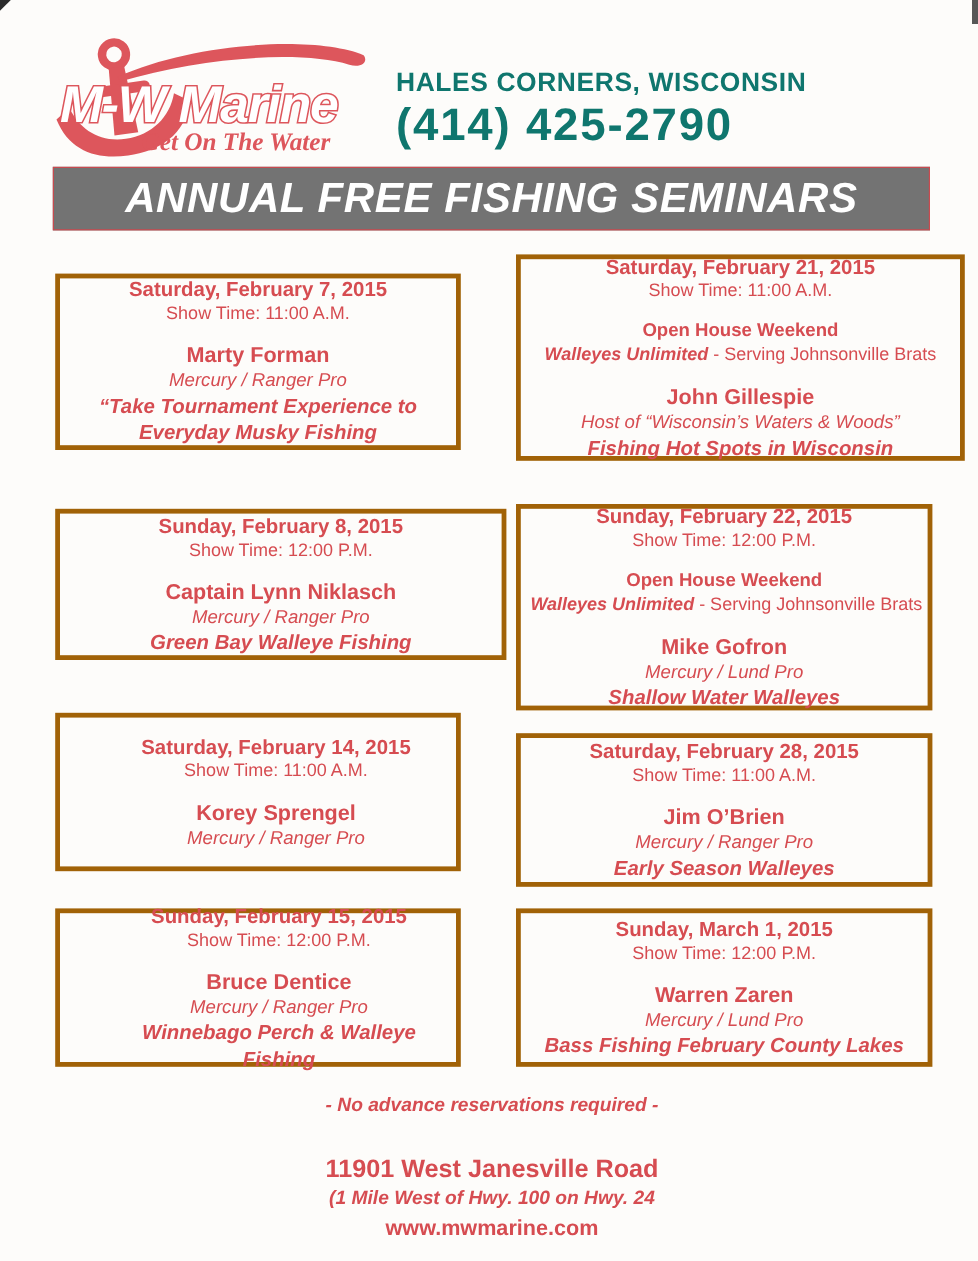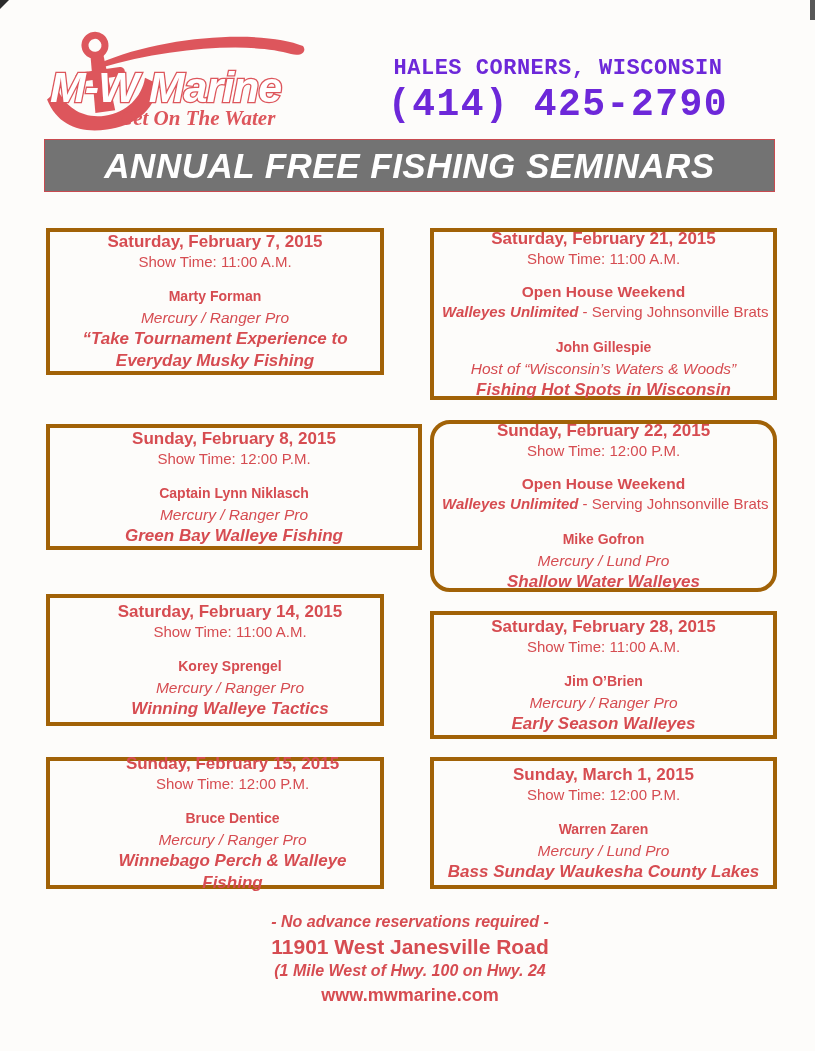--- a/index.html
+++ b/index.html
@@ -15,58 +15,58 @@
 
   
   .corner-tl { position:absolute; top:0; left:0; width:0; height:0;
     border-top:9px solid #2b2b2b; border-right:9px solid transparent; }
   .corner-tr { position:absolute; top:0; right:0; width:5px; height:20px;
     background:#3a3a3a; opacity:.85; }
 
   
   .logo-wrap { position:absolute; left:40px; top:26px; width:272px; height:110px; }
   .hdr-right { position:absolute; left:330px; top:56px; width:456px;
-    text-align:center; color:#6d28d9;font-family:Liberation Mono, monospace; }
+    text-align:left; color:#0f766e; }
   .hdr-location { font-weight:bold; font-size:22px; letter-spacing:.5px; line-height:26px; }
   .hdr-phone { font-weight:bold; font-size:38px; letter-spacing:1.5px; line-height:42px; margin-top:2px; }
 
   
   .banner { position:absolute; left:44px; top:139px; width:731px; height:53px;
     background:#737373; border:1px solid #c84a4f;
     color:#ffffff; font-weight:bold; font-style:italic;
     font-size:35px; letter-spacing:.5px;
     display:flex; align-items:center; justify-content:center; }
 
   
   .card { position:absolute; border:4px solid #a16207; color:#d64c51;
     text-align:center; padding:4px 8px;
     display:flex; flex-direction:column; justify-content:center; }
   .date    { font-weight:bold; font-size:17px; line-height:21px; }
   .time    { font-size:15px; line-height:19px; }
   .openhouse { font-size:15.5px; line-height:20px; margin-top:14px;font-weight:bold; }
   .clubline  { font-size:15px; line-height:20px; white-space:nowrap; }
   .clubline .club { font-weight:bold; font-style:italic; }
-  .speaker { font-weight:bold; font-size:14px; line-height:23px; margin-top:14px;text-align:center; }
+  .speaker { font-weight:bold; font-size:18px; line-height:23px; margin-top:14px;text-align:center; }
   .affil   { font-style:italic; font-size:15.5px; line-height:20px; }
   .topic   { font-weight:bold; font-style:italic; font-size:17px; line-height:22px; }
 
   .card-l1 { left:46px;  top:228px; width:338px; height:147px; }
   .card-l2 { left:46px;  top:424px; width:376px; height:126px; }
   .card-l3 { left:46px;  top:594px; width:338px; height:132px;padding-left:38px; }
   .card-l4 { left:46px;  top:757px; width:338px; height:132px;padding-left:43px; }
-  .card-r1 { left:430px; top:228px; width:347px; height:172px; }
-  .card-r2 { left:430px; top:420px; width:347px; height:172px;border-radius:20px; }
+  .card-r1 { left:430px; top:212px; width:374px; height:172px; }
+  .card-r2 { left:430px; top:420px; width:347px; height:172px; }
   .card-r3 { left:430px; top:611px; width:347px; height:128px; }
   .card-r4 { left:430px; top:757px; width:347px; height:132px; }
 
   
   .footer { position:absolute; left:45px; top:910px; width:730px;
     text-align:center; color:#d64c51; }
   .foot-note { font-weight:bold; font-style:italic; font-size:16px; line-height:23px; }
-  .foot-addr { font-weight:bold; font-size:21px; line-height:27px; }
+  .foot-addr { font-weight:bold; font-size:21px; line-height:27px;margin-top:28px; }
   .foot-dir  { font-weight:bold; font-style:italic; font-size:16px; line-height:22px; }
   .foot-site { font-weight:bold; font-size:18px; line-height:26px; }
 </style>
 </head>
 <body>
 
 <div class="page">
 
   <div class="corner-tl"></div>
   <div class="corner-tr"></div>
@@ -111,21 +111,20 @@
     <div class="speaker">Captain Lynn Niklasch</div>
     <div class="affil">Mercury / Ranger Pro</div>
     <div class="topic">Green Bay Walleye Fishing</div>
   </div>
 
   <div class="card card-l3">
     <div class="date">Saturday, February 14, 2015</div>
     <div class="time">Show Time: 11:00 A.M.</div>
     <div class="speaker">Korey Sprengel</div>
     <div class="affil">Mercury / Ranger Pro</div>
-    <div class="topic">Winning Walleye Tactics</div>
   </div>
 
   <div class="card card-l4">
     <div class="date">Sunday, February 15, 2015</div>
     <div class="time">Show Time: 12:00 P.M.</div>
     <div class="speaker">Bruce Dentice</div>
     <div class="affil">Mercury / Ranger Pro</div>
     <div class="topic">Winnebago Perch &amp; Walleye Fishing</div>
   </div>
 
@@ -155,21 +154,21 @@
     <div class="speaker">Jim O’Brien</div>
     <div class="affil">Mercury / Ranger Pro</div>
     <div class="topic">Early Season Walleyes</div>
   </div>
 
   <div class="card card-r4">
     <div class="date">Sunday, March 1, 2015</div>
     <div class="time">Show Time: 12:00 P.M.</div>
     <div class="speaker">Warren Zaren</div>
     <div class="affil">Mercury / Lund Pro</div>
-    <div class="topic">Bass Sunday Waukesha County Lakes</div>
+    <div class="topic">Bass Fishing February County Lakes</div>
   </div>
 
   <div class="footer">
     <div class="foot-note">- No advance reservations required -</div>
     <div class="foot-addr">11901 West Janesville Road</div>
     <div class="foot-dir">(1 Mile West of Hwy. 100 on Hwy. 24</div>
     <div class="foot-site">www.mwmarine.com</div>
   </div>
 
 </div>

